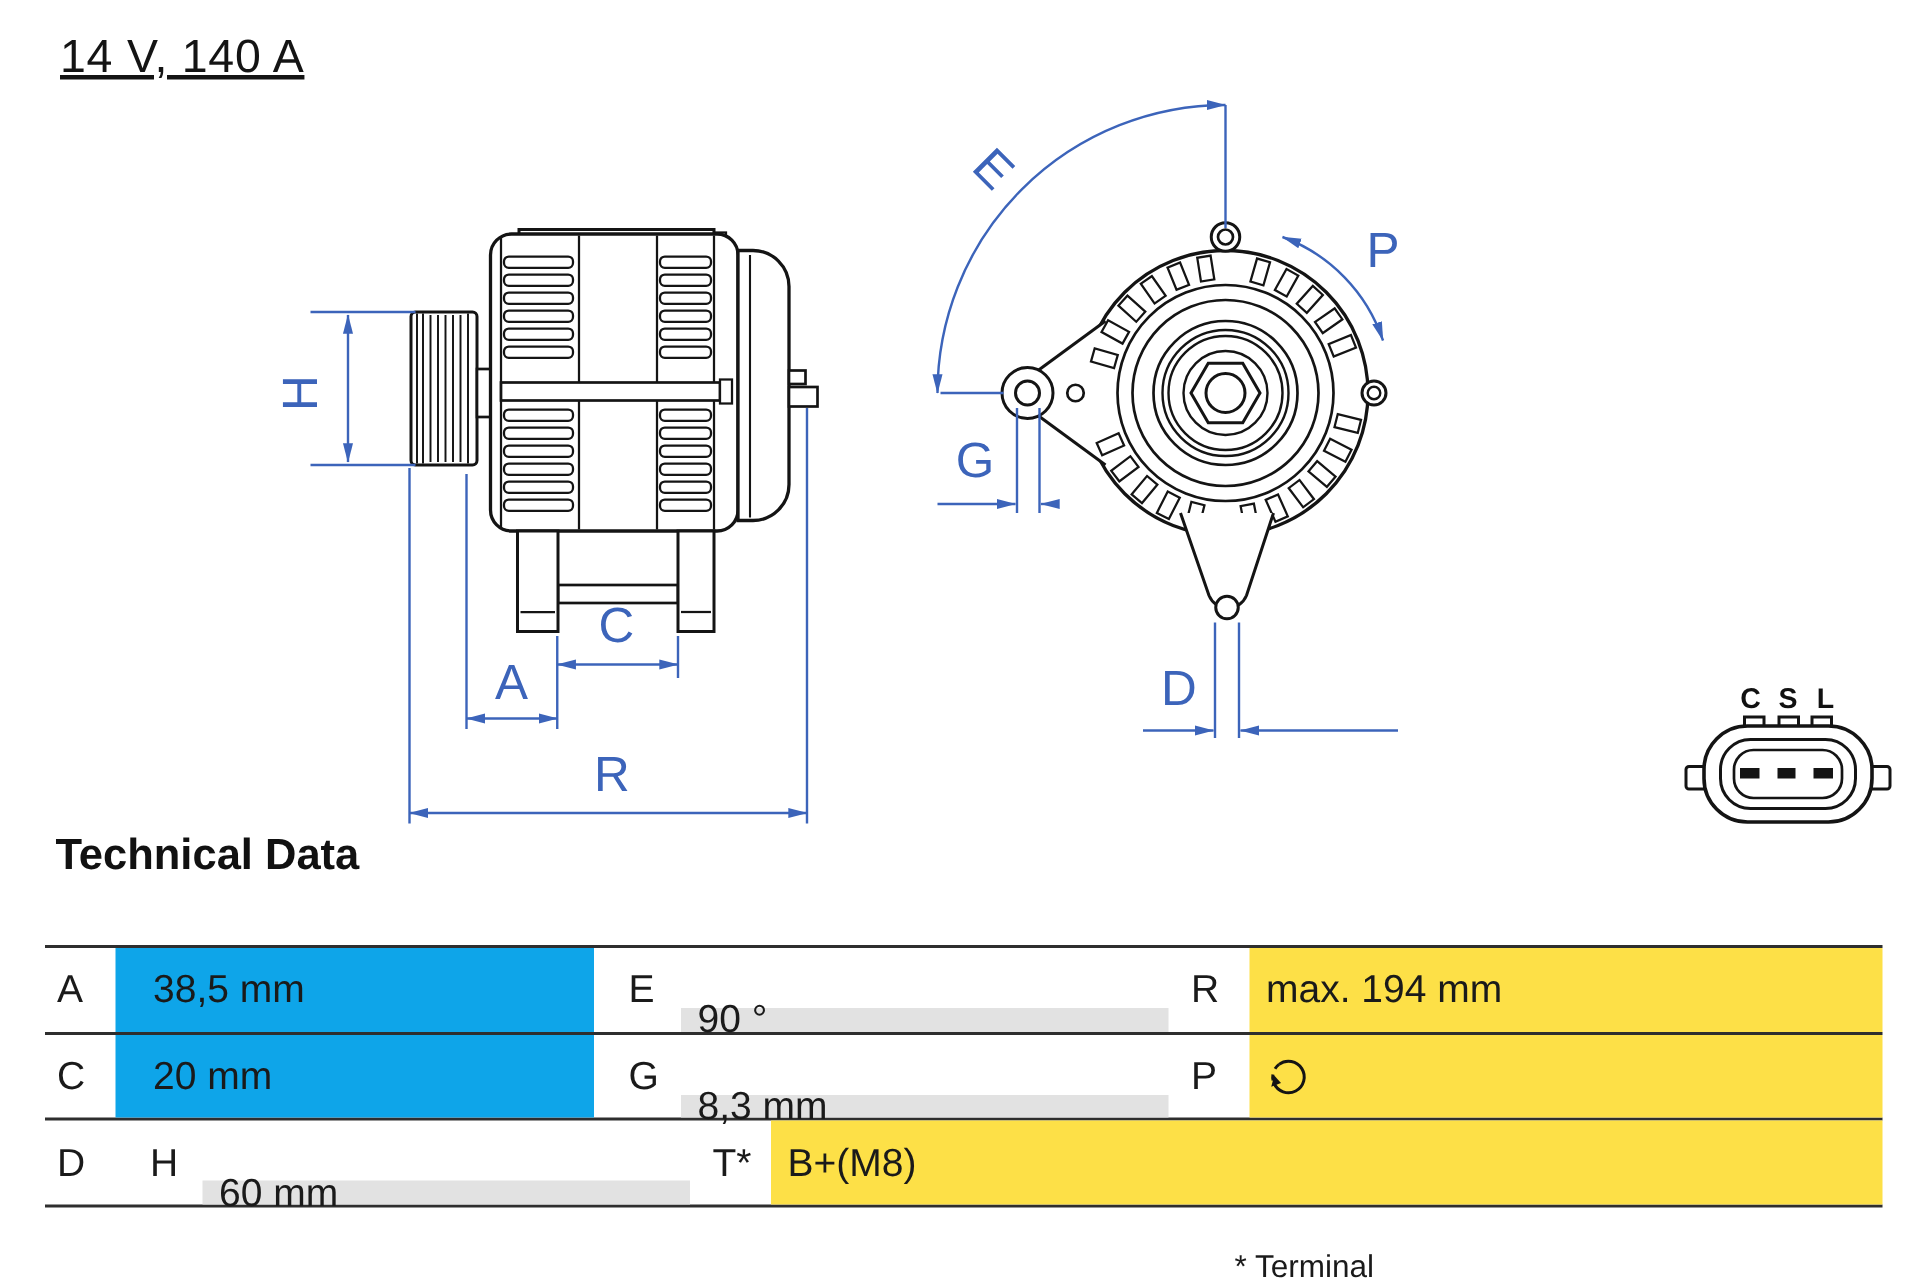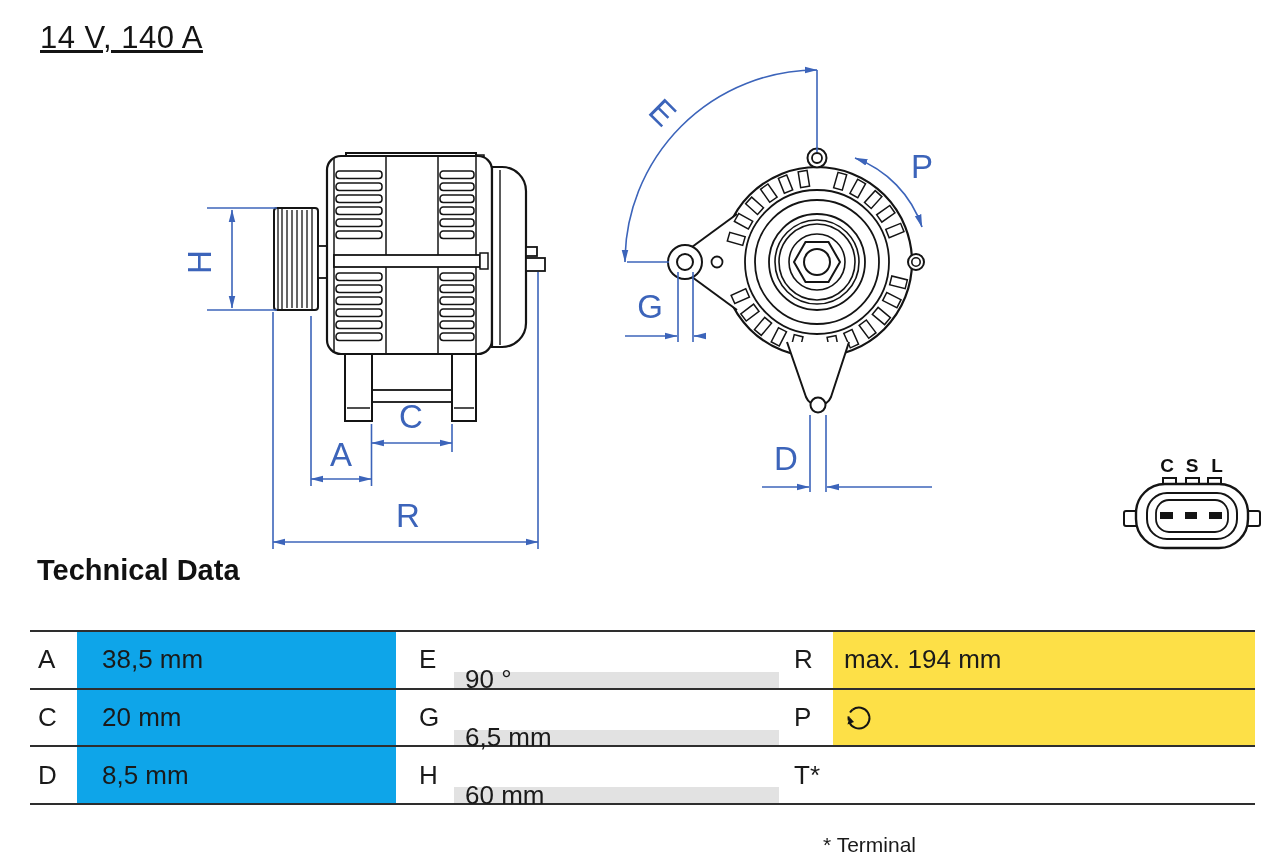--- a/index.html
+++ b/index.html
@@ -250,34 +250,34 @@
       <div class="cell val1">38,5 mm</div>
       <div class="cell key2">E</div>
       <div class="cell val2">90 °</div>
       <div class="cell key3">R</div>
       <div class="cell val3">max. 194 mm</div>
     </div>
     <div class="trow">
       <div class="cell key1">C</div>
       <div class="cell val1">20 mm</div>
       <div class="cell key2">G</div>
-      <div class="cell val2">6,5 mm</div>
+      <div class="cell val2">8,3 mm</div>
       <div class="cell key3">P</div>
       <div class="cell val3">
         <svg width="30" height="30" viewBox="0 0 30 30">
           <path d="M 8.7 6.6 A 10.5 10.5 0 1 1 5.3 19.1" fill="none" stroke="#141414" stroke-width="2"></path>
           <path d="M 8.7 6.6 A 10.5 10.5 0 0 0 5.3 19.1" fill="none" stroke="#141414" stroke-width="2" stroke-dasharray="4 4"></path>
           <polygon points="3.5,21.5 10,19 5.5,14" fill="#141414"></polygon>
         </svg>
       </div>
     </div>
     <div class="trow">
       <div class="cell key1">D</div>
-      <div class="cell val1">8,5 mm</div>
       <div class="cell key2">H</div>
       <div class="cell val2">60 mm</div>
       <div class="cell key3">T*</div>
+      <div class="cell val3">B+(M8)</div>
     </div>
   </div>
 
   <div id="footnote">* Terminal</div>
 
 </div>
 
 </body></html>

